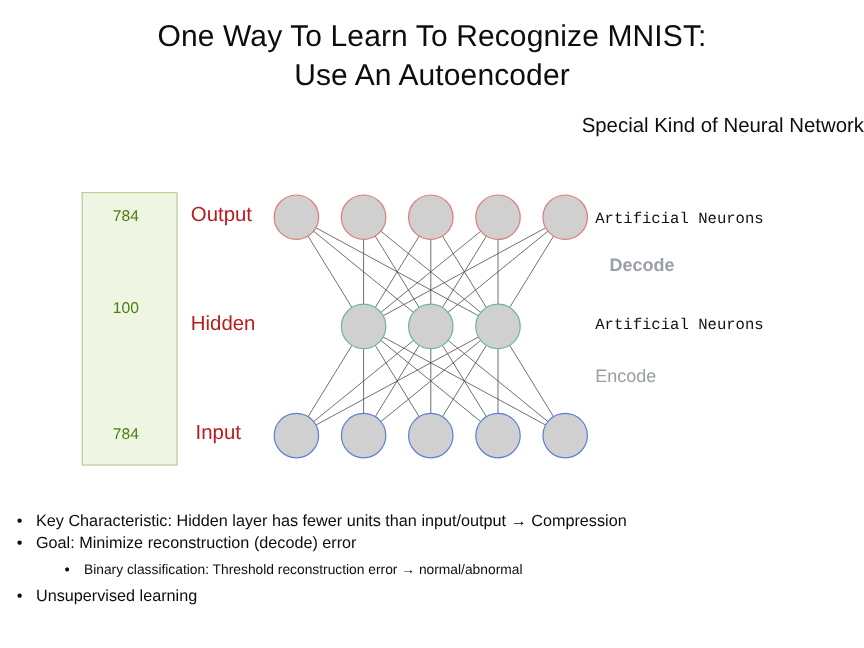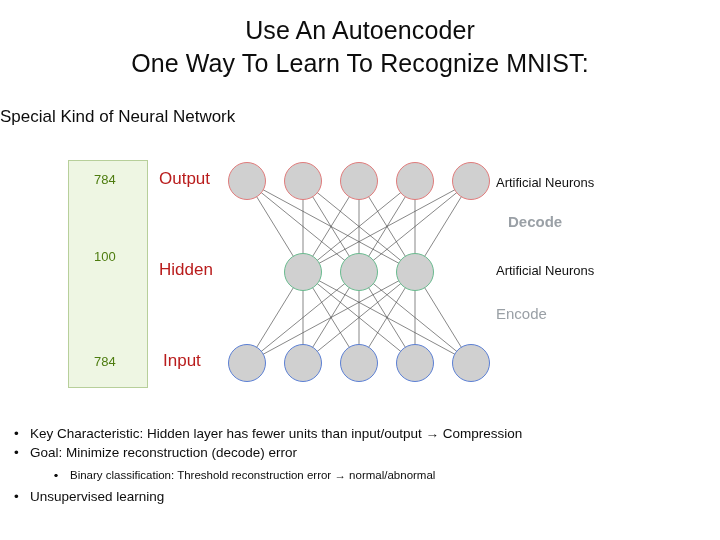--- a/index.html
+++ b/index.html
@@ -23,24 +23,24 @@
     padding-top: 14px;
   }
   .title-line {
     font-size: 25px;
     line-height: 33px;
     color: #0d0d0d;
     font-family: "Liberation Sans", sans-serif;
     letter-spacing: 0.1px;
   }
   #subtitle {
-    text-align: left;
+    text-align: right;
     font-size: 17px;
     line-height: 22px;
-    margin-top: 26px;
+    margin-top: 14px;
     color: #0d0d0d;
   }
 
   
   #diagram {
     position: absolute;
     left: 0;
     top: 150px;
     width: 720px;
     height: 250px;
@@ -68,21 +68,21 @@
     position: absolute;
     font-size: 17px;
     color: #b91c1c;
     font-family: "Liberation Sans", sans-serif;
   }
 
   .side-note {
     position: absolute;
     font-size: 13px;
     color: #111111;
-    font-family: Liberation Sans, sans-serif;
+    font-family: Liberation Mono, monospace;
   }
 
   .codec-label {
     position: absolute;
     font-size: 15px;
     color: #9aa0a6;
     font-family: "Liberation Sans", sans-serif;
   }
 
   #edges {
@@ -134,22 +134,22 @@
   .b2 .dot {
     position: absolute;
     left: 54px;
     top: 0px;
   }
 </style>
 </head>
 <body>
 
 <div id="title-block">
+  <div class="title-line">One Way To Learn To Recognize MNIST:</div>
   <div class="title-line">Use An Autoencoder</div>
-  <div class="title-line">One Way To Learn To Recognize MNIST:</div>
 </div>
 <div id="subtitle">Special Kind of Neural Network</div>
 
 <div id="diagram">
 
   <div id="green-box"></div>
 
   <div class="count-label" style="left:94px; top:22px;">784</div>
   <div class="count-label" style="left:94px; top:99px;">100</div>
   <div class="count-label" style="left:94px; top:204px;">784</div>

